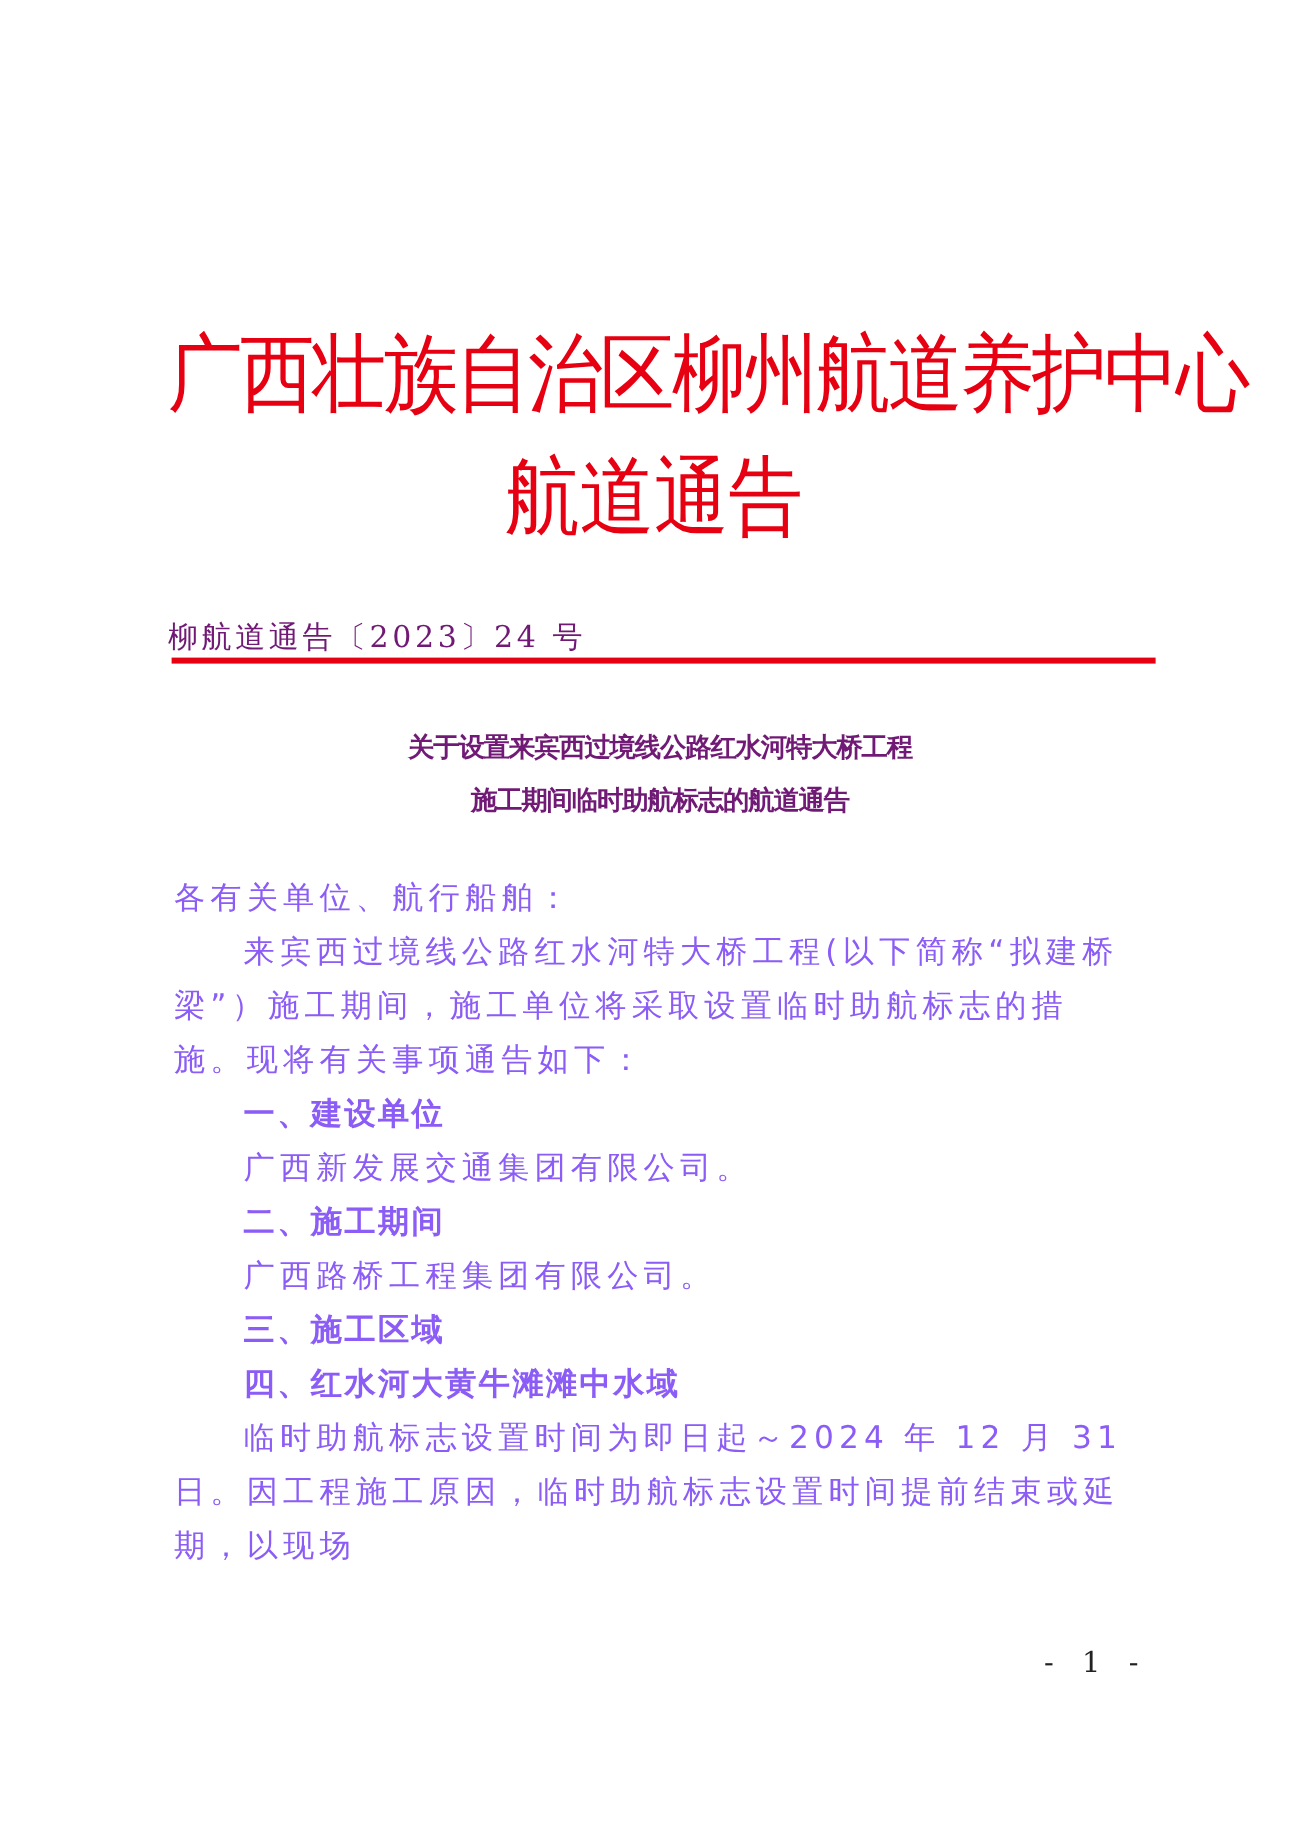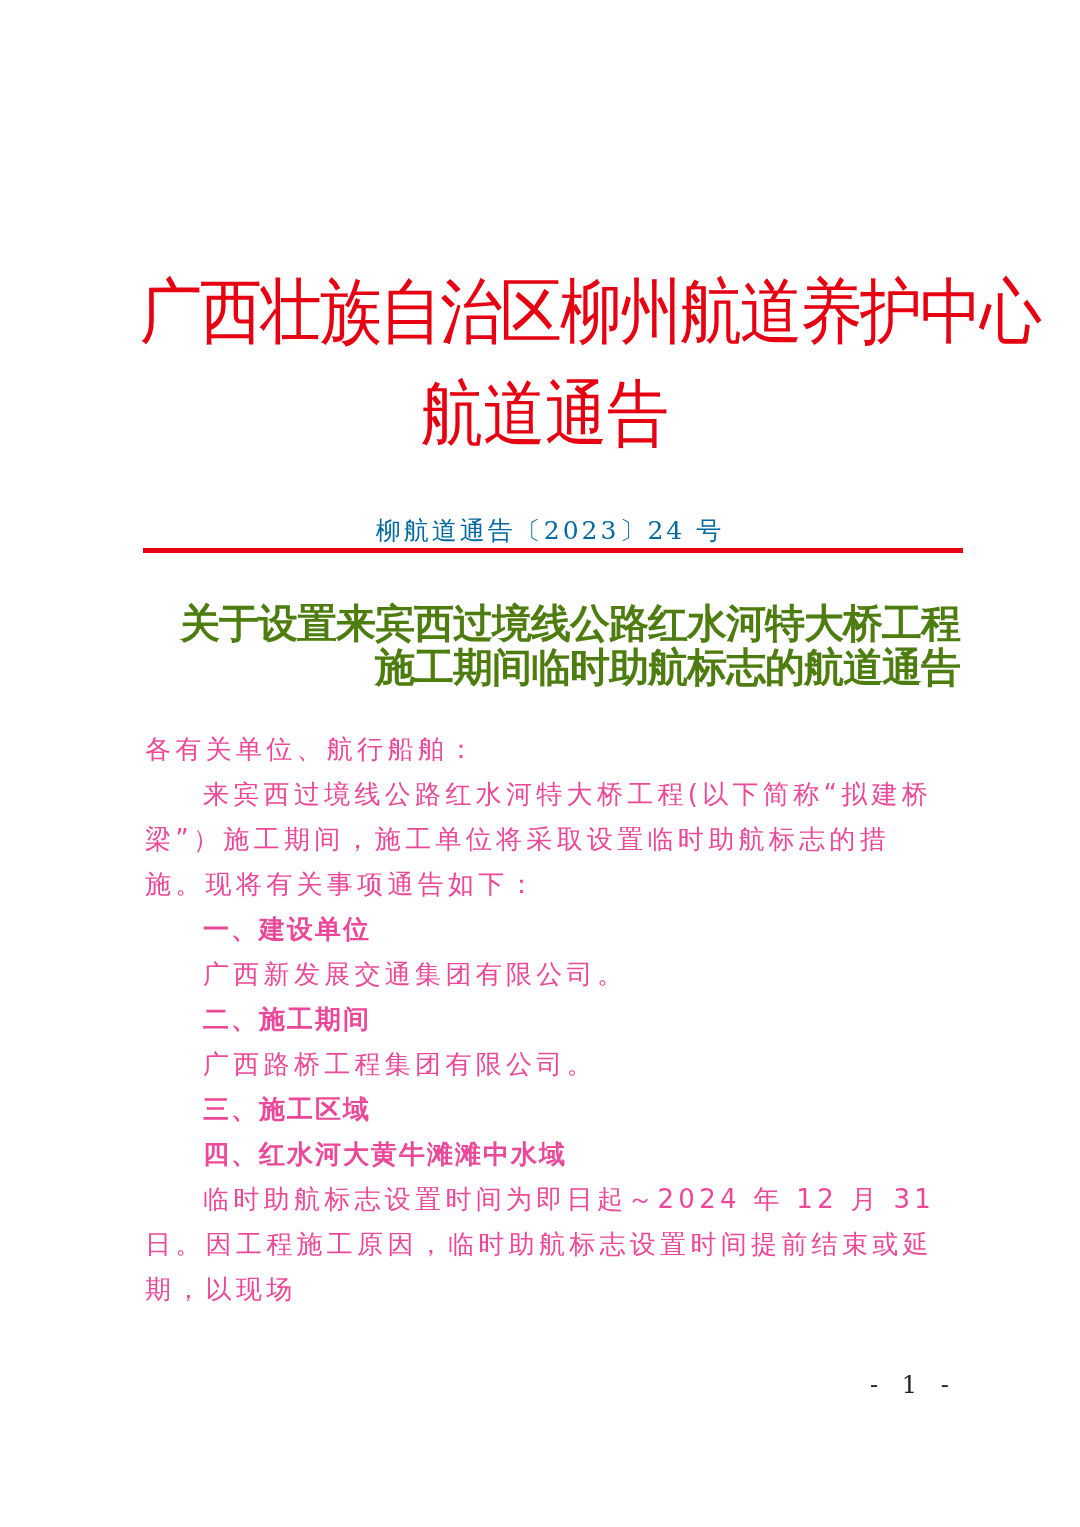--- a/index.html
+++ b/index.html
@@ -8,34 +8,34 @@
   .org {
     position: absolute; left: 140px; width: 810px; top: 272px;
     text-align: center; color: #e60012;
     font-family: "DejaVu Serif", "Liberation Serif", serif;
     font-size: 62px; line-height: 80px; letter-spacing: -2px; white-space: nowrap;
     transform: scaleY(1.15);
   }
   .org2 { top: 374px; letter-spacing: 0px; }
   .docno {
     position: absolute; left: 140px; width: 820px; top: 515px;
-    text-align: center; color: #0369a1;
+    color: #701a75;
     font-family: "DejaVu Serif", "Liberation Serif", serif; font-size: 25px; line-height: 32px;
     letter-spacing: 3px;
   }
   .rule { position: absolute; left: 143px; width: 820px; top: 548px; height: 5px; background: #e60012; }
   .title {
     position: absolute; left: 140px; width: 820px; top: 601px;
-    text-align: right; color: #4d7c0f;
+    text-align: center; color: #701a75;
     font-family: "DejaVu Serif", "Liberation Serif", serif; font-weight: bold;
-    font-size: 40px; line-height: 44px; letter-spacing: -1px; white-space: nowrap;
+    font-size: 22px; line-height: 44px; letter-spacing: -1px; white-space: nowrap;
   }
   .body {
     position: absolute; left: 145px; width: 805px; top: 727px;
-    font-family: "DejaVu Sans", "Liberation Sans", sans-serif; color: #ec4899;
+    font-family: "DejaVu Sans", "Liberation Sans", sans-serif; color: #8b5cf6;
     font-size: 26px; line-height: 45px; letter-spacing: 4.3px;
   }
   .body p { margin: 0; }
   .indent { text-indent: 58px; }
   .h { font-weight: bold; padding-left: 58px; letter-spacing: 2px; }
   .sub { padding-left: 58px; }
   .pagenum {
     position: absolute; left: 870px; top: 1371px; color: #222;
     font-family: "DejaVu Serif", "Liberation Serif", serif; font-size: 24px; letter-spacing: 8px;
   }

